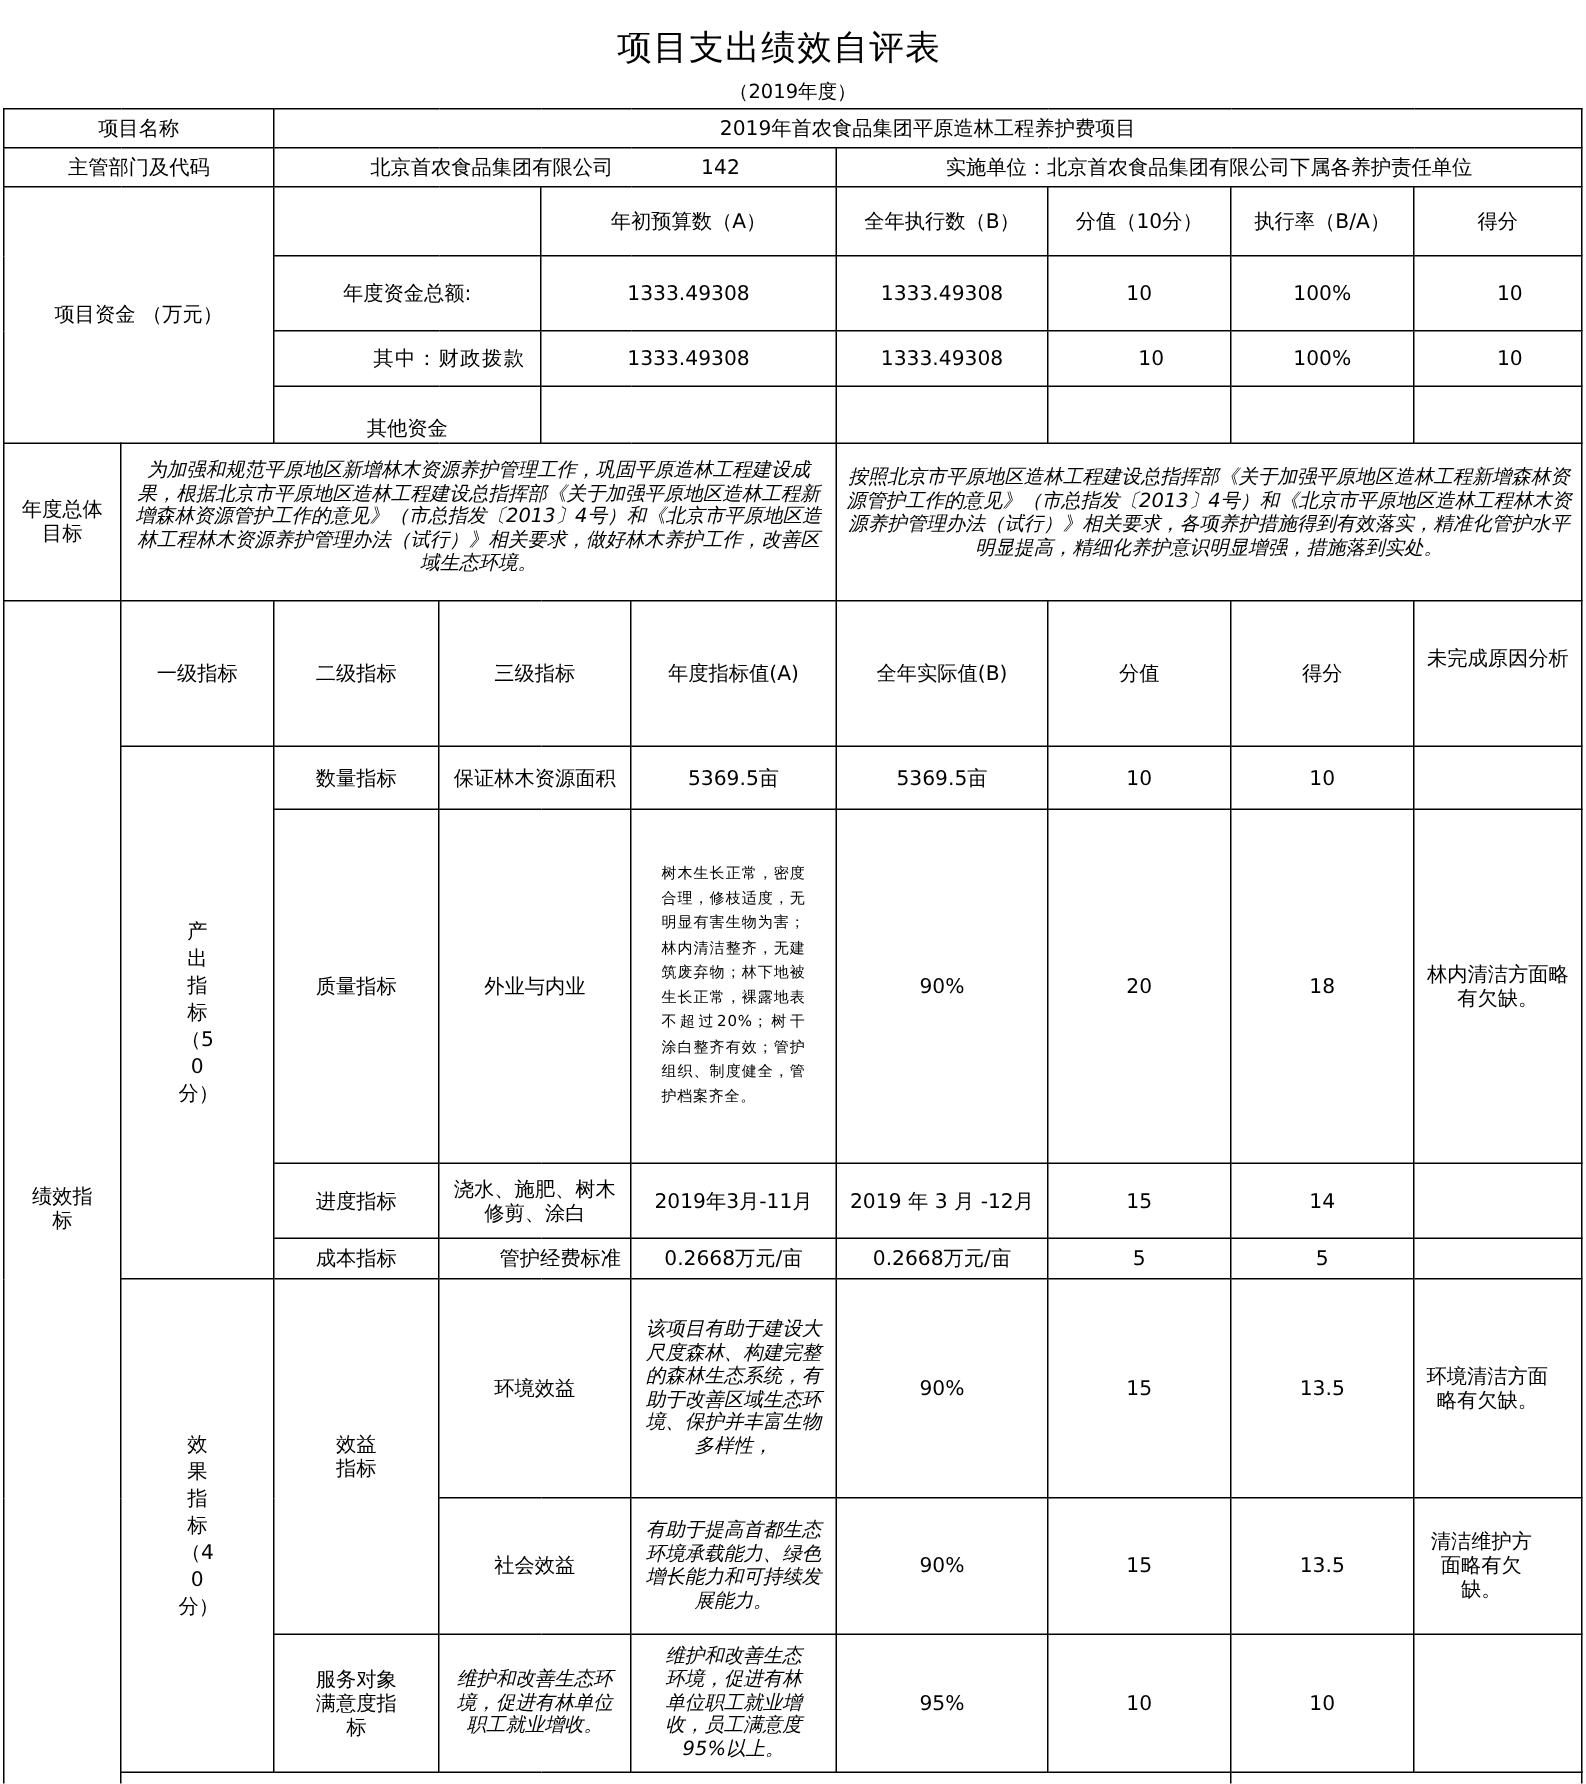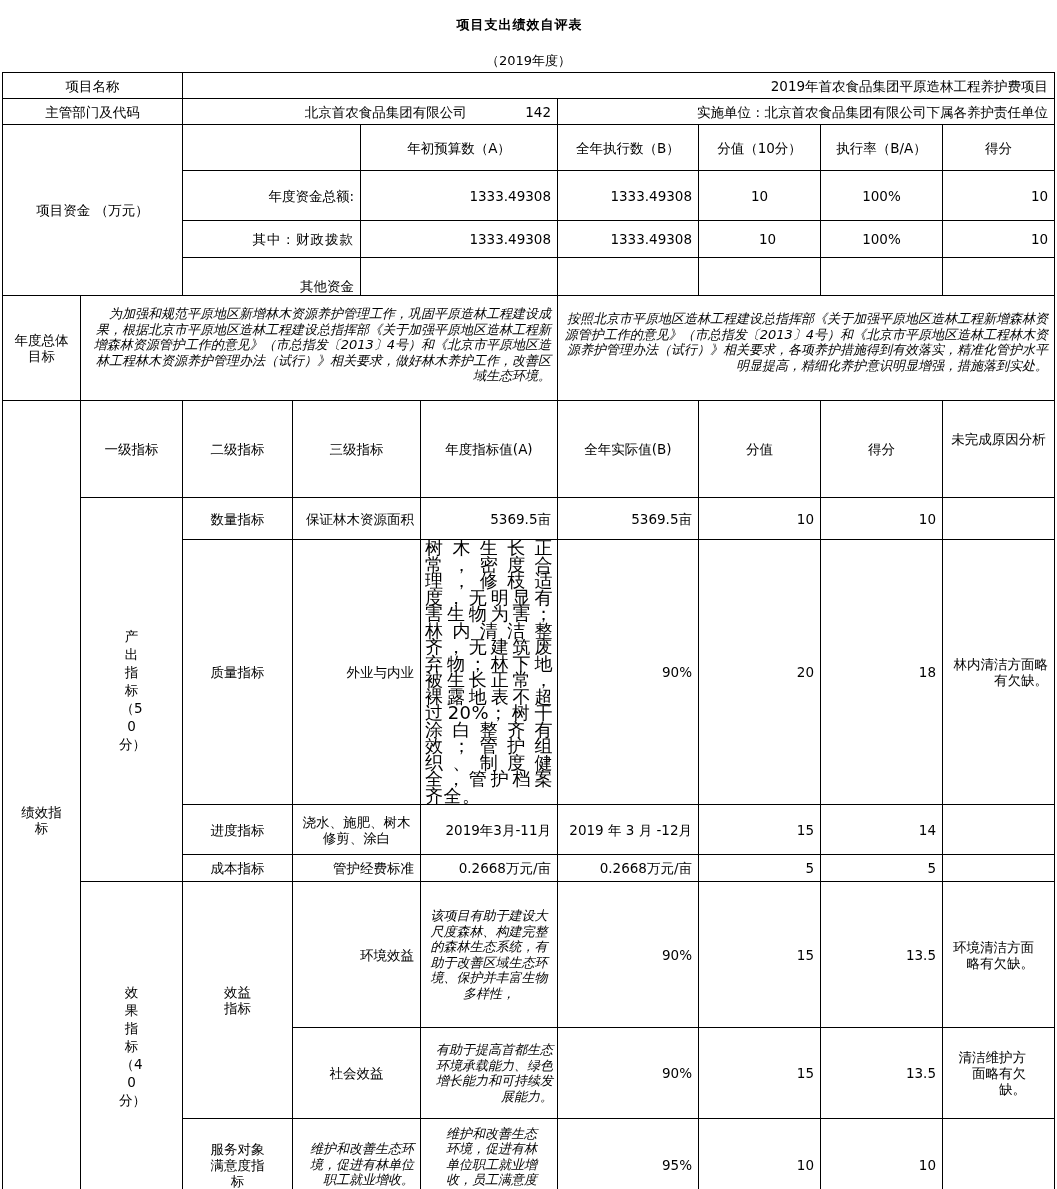--- a/index.html
+++ b/index.html
@@ -1,26 +1,26 @@
 <!DOCTYPE html>
 <html><head>
 <meta charset="utf-8">
 <style>
   html, body { margin:0; padding:0; background:#ffffff; }
   body { width:1057px; height:1189px; position:relative; overflow:hidden;
          font-family:"DejaVu Sans", "Liberation Sans", sans-serif; color:#000; }
   .title { position:absolute; left:0; width:1039px; top:16px; text-align:center;
-           font-size:13px; font-weight:bold; letter-spacing:1px; }
+           font-size:23px; font-weight:normal; letter-spacing:1px; }
   .subtitle { position:absolute; left:0; width:1057px; top:52px; text-align:center; font-size:13px; }
   table { position:absolute; left:2px; top:72px; border-collapse:collapse; table-layout:fixed;
           width:1052px; font-size:13.5px; }
   td { border:1.5px solid #000; padding:0 6px; vertical-align:middle; line-height:16px;
        overflow:hidden; word-break:break-all; }
   .c { text-align:center; }
-  .l { text-align:right; }
+  .l { text-align:center; }
   .vert { text-align:center; line-height:18px; }
   .bold { font-weight:bold; font-size:10px; }
   .just { text-align:justify; text-align-last:left; letter-spacing:0.5px; }
   .small { font-size:13px; line-height:15.5px;font-style:italic; }
 </style>
 </head>
 <body>
 
 <div class="title">项目支出绩效自评表</div>
 <div class="subtitle">（2019年度）</div>
@@ -113,21 +113,21 @@
     <td colspan="2" class="l">保证林木资源面积</td>
     <td class="l">5369.5亩</td>
     <td class="l">5369.5亩</td>
     <td class="l">10</td>
     <td class="l">10</td>
     <td class="l"></td>
   </tr>
   <tr style="height:236px">
     <td class="c">质量指标</td>
     <td colspan="2" class="l">外业与内业</td>
-    <td class="just" style="padding:0 4px;line-height:16.5px;font-size:18px">树木生长正常，密度合理，修枝适度，无明显有害生物为害；林内清洁整齐，无建筑废弃物；林下地被生长正常，裸露地表不超过20%；树干涂白整齐有效；管护组织、制度健全，管护档案齐全。</td>
+    <td class="just" style="padding:0 20px;line-height:16.5px;font-size:10px">树木生长正常，密度合理，修枝适度，无明显有害生物为害；林内清洁整齐，无建筑废弃物；林下地被生长正常，裸露地表不超过20%；树干涂白整齐有效；管护组织、制度健全，管护档案齐全。</td>
     <td class="l">90%</td>
     <td class="l">20</td>
     <td class="l">18</td>
     <td class="l">林内清洁方面略有欠缺。</td>
   </tr>
   <tr style="height:50px">
     <td class="c">进度指标</td>
     <td colspan="2" class="c">浇水、施肥、树木修剪、涂白</td>
     <td class="l">2019年3月-11月</td>
     <td class="l">2019 年 3 月 -12月</td>

